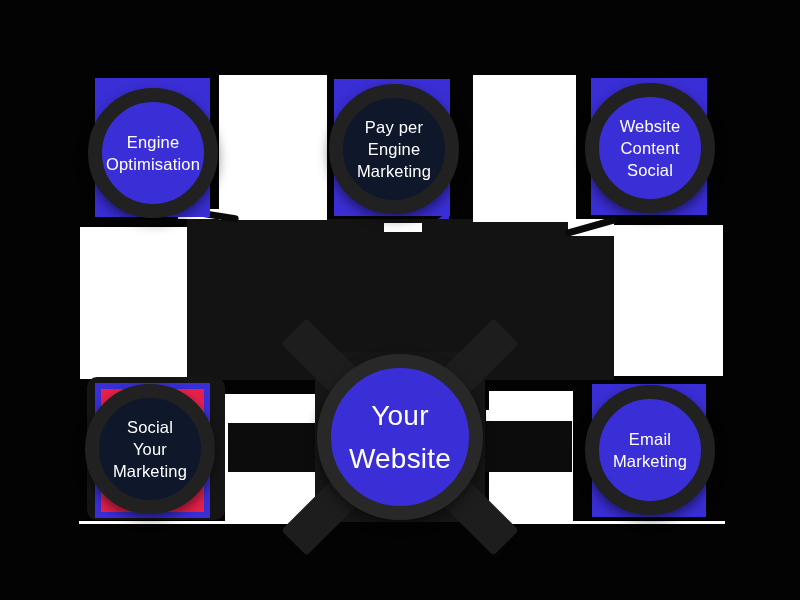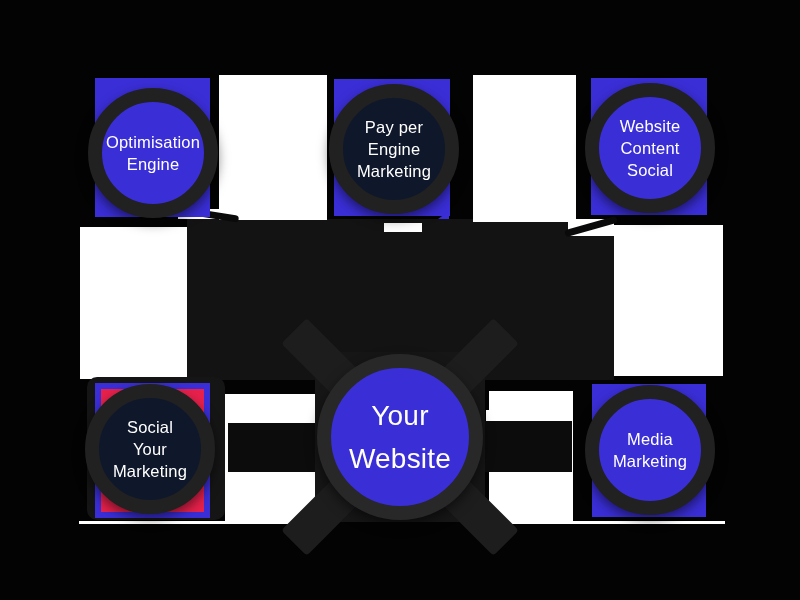--- a/index.html
+++ b/index.html
@@ -109,22 +109,22 @@
         <span>Your</span>
         <span>Website</span>
       </div>
     </div>
   </div>
 
   <div class="n-seo">
     <div class="sq" style="background-color: rgb(58, 46, 214);"></div>
     <div class="ring" style="background-color: rgb(58, 46, 214);">
       <div class="label">
+        <span>Engine</span>
         <span>Optimisation</span>
-        <span>Engine</span>
       </div>
     </div>
   </div>
 
   <div class="n-ppc">
     <div class="sq" style="background-color: rgb(58, 46, 214);"></div>
     <div class="ring" style="background-color: #0f172a;">
       <div class="label">
         <span>Pay per</span>
         <span>Engine</span>
@@ -154,19 +154,19 @@
         <span>Your</span>
         <span>Marketing</span>
       </div>
     </div>
   </div>
 
   <div class="n-em">
     <div class="sq" style="background-color: rgb(58, 46, 214);"></div>
     <div class="ring" style="background-color: rgb(58, 46, 214);">
       <div class="label">
-        <span>Media</span>
+        <span>Email</span>
         <span>Marketing</span>
       </div>
     </div>
   </div>
 
 </div>
 
 </body></html>

